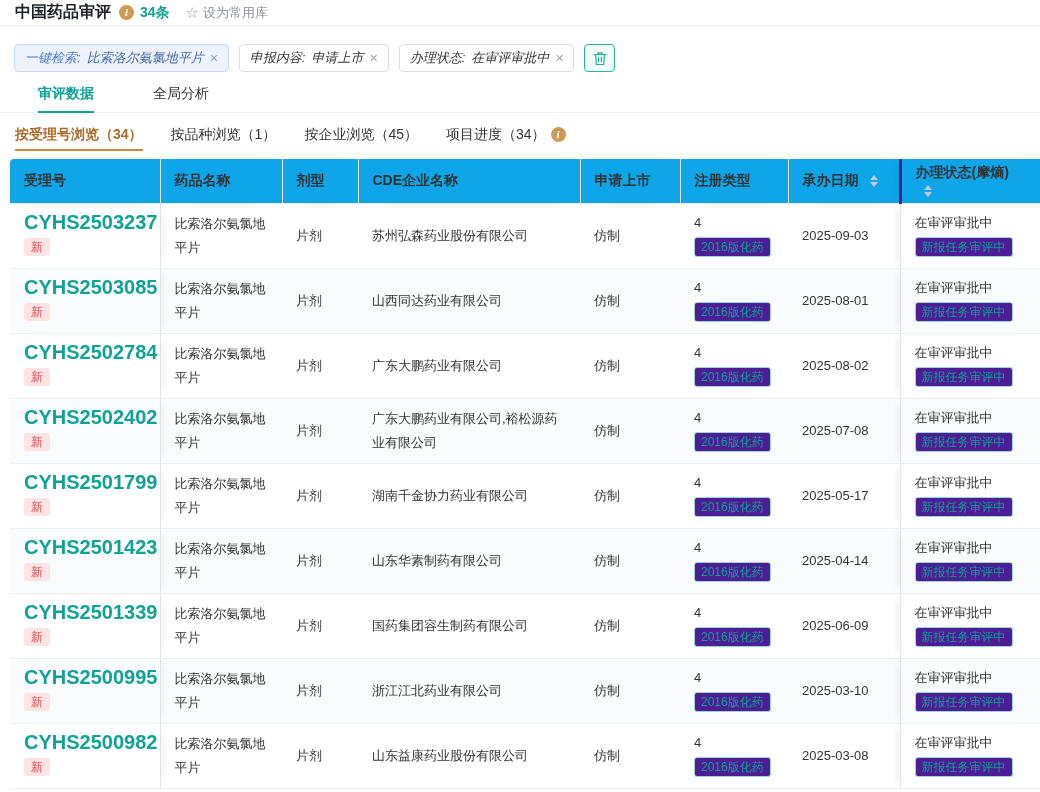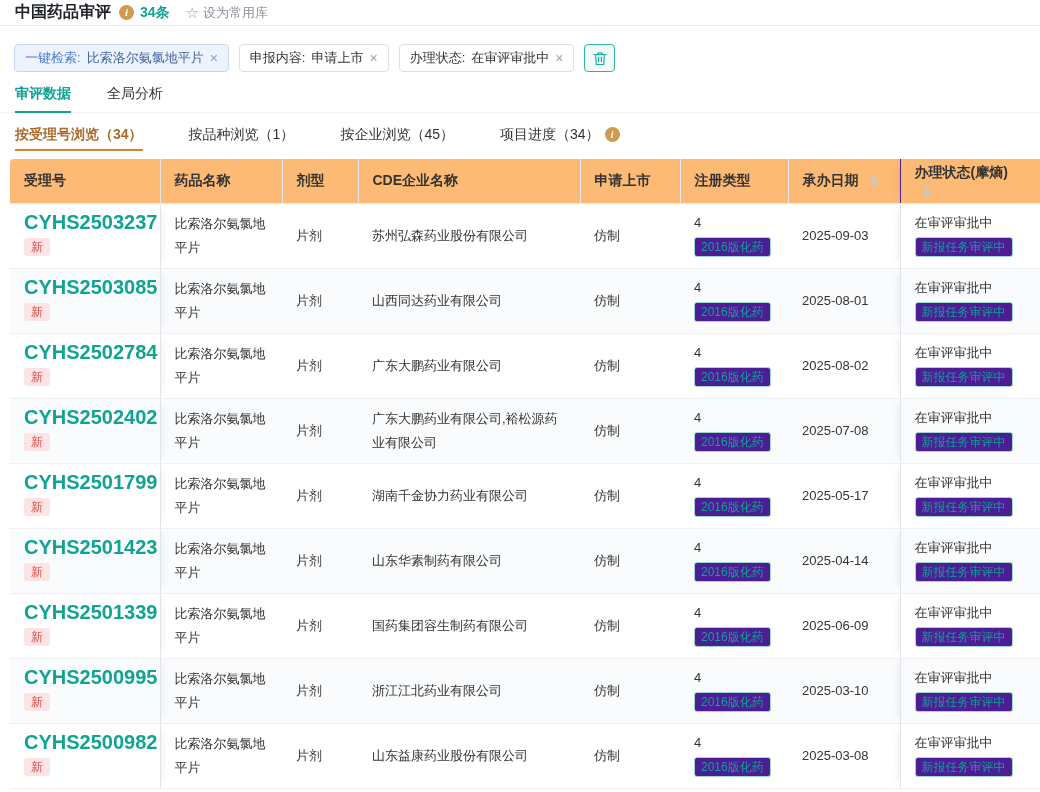--- a/index.html
+++ b/index.html
@@ -18,63 +18,63 @@
     width:15px; height:15px; border-radius:50%; background:#cf9a52; color:#fff;
     font-size:11px; line-height:15px; text-align:center; display:inline-block;
     font-style:italic; font-weight:bold; font-family:"Liberation Serif",serif;
     margin:0 6px 0 8px; flex:none;
   }
   .count { color:#10a394; font-weight:bold; font-size:14px; }
   .fav { margin-left:16px; color:#8a8f99; font-size:13px; display:inline-flex; align-items:center; gap:4px; cursor:pointer; }
   .star { font-size:15px; color:#9aa0a8; }
 
   
-  .chips-row { display:flex; align-items:center; gap:10px; padding:18px 14px 0; }
+  .chips-row { display:flex; align-items:center; gap:10px; padding:18px 14px 0;font-style:italic; }
   .chip {
     display:inline-flex; align-items:center; gap:6px; height:28px; padding:0 10px;
     border:1px solid #dcdfe6; border-radius:4px; background:#fff; font-size:13px; color:#333;
   }
   .chip .x { color:#9aa0a8; font-size:14px; cursor:pointer; line-height:1; }
   .chip.primary { background:#edf3fd; border-color:#c6d8f6; }
   .chip.primary .chip-label { color:#4b7cd1; }
   .chip.primary .chip-value { color:#44669e; }
   .chip.primary .x { color:#7d9fd9; }
   .trash-btn {
     width:31px; height:28px; border:1px solid #2db3a2; border-radius:4px; background:#f3fbf9;
     display:flex; align-items:center; justify-content:center; cursor:pointer; padding:0;
   }
 
   
   .tabs-row { display:flex; gap:36px; padding:12px 15px 0; border-bottom:1px solid #f1f2f4; }
-  .tab { font-size:14px; color:#333; padding-bottom:9px; cursor:pointer; line-height:18px; }
+  .tab { font-size:14px; color:#333; padding-bottom:9px; cursor:pointer; line-height:18px;margin-left:23px; }
   .tab.active { color:#10a394; font-weight:bold; border-bottom:2px solid #10a394; margin-bottom:-1px; }
 
   
-  .subnav { display:flex; gap:46px; padding:12px 15px 8px; align-items:flex-start; }
+  .subnav { display:flex; gap:28px; padding:12px 15px 8px; align-items:flex-start; }
   .subnav-item { font-size:14px; color:#333; cursor:pointer; line-height:18px; padding-bottom:6px; display:inline-flex; align-items:center; gap:5px; }
   .subnav-item.active { color:#ab6a2a; font-weight:bold; border-bottom:2px solid #c9893a; }
   .subnav .info-icon { margin:0; }
 
   
   .table-wrap { margin-left:10px; }
   table { width:1030px; border-collapse:collapse; table-layout:fixed; }
   thead th {
-    background:#fdba74; height:44px; font-size:14px; font-weight:bold; color:#333;
+    background:#0ea5e9; height:44px; font-size:14px; font-weight:bold; color:#333;
     text-align:left; padding:0 14px; border-bottom:1px solid #e8eaee;
   }
   thead th + th { border-left:1px solid #e4e7ec; }
   thead th:first-child { border-radius:4px 0 0 0; }
   tbody td {
     height:64px; padding:8px 14px; font-size:13px; color:#333;
     border-bottom:1px solid #eff0f2; vertical-align:middle; line-height:24px;
   }
   tbody tr:nth-child(even) { background:#fafbfc; }
   .col-first { border-right:1px solid #e2e4e8; box-shadow:8px 0 8px -6px rgba(0,0,0,0.07); }
   .col-last  { border-left:1px solid #e2e4e8;  box-shadow:-8px 0 8px -6px rgba(0,0,0,0.07); }
-  thead th.col-last { border-left:1px solid #4c1d95; }
+  thead th.col-last { border-left:3px solid #4c1d95; }
 
   .id-link { color:#10a394; font-weight:bold; font-size:20px; line-height:18px; cursor:pointer; }
   .badge-new {
     display:inline-block; margin-top:7px; padding:1px 7px; font-size:12px; line-height:16px;
     color:#e04f4f; background:#fce4e4; border-radius:3px;
   }
   .badge-teal {
     display:inline-block; margin-top:4px; padding:0 6px; font-size:12px; line-height:18px;
     color:#10a394; background:#4c1d95; border:1px solid #9ed8cd; border-radius:3px;
     white-space:nowrap;

